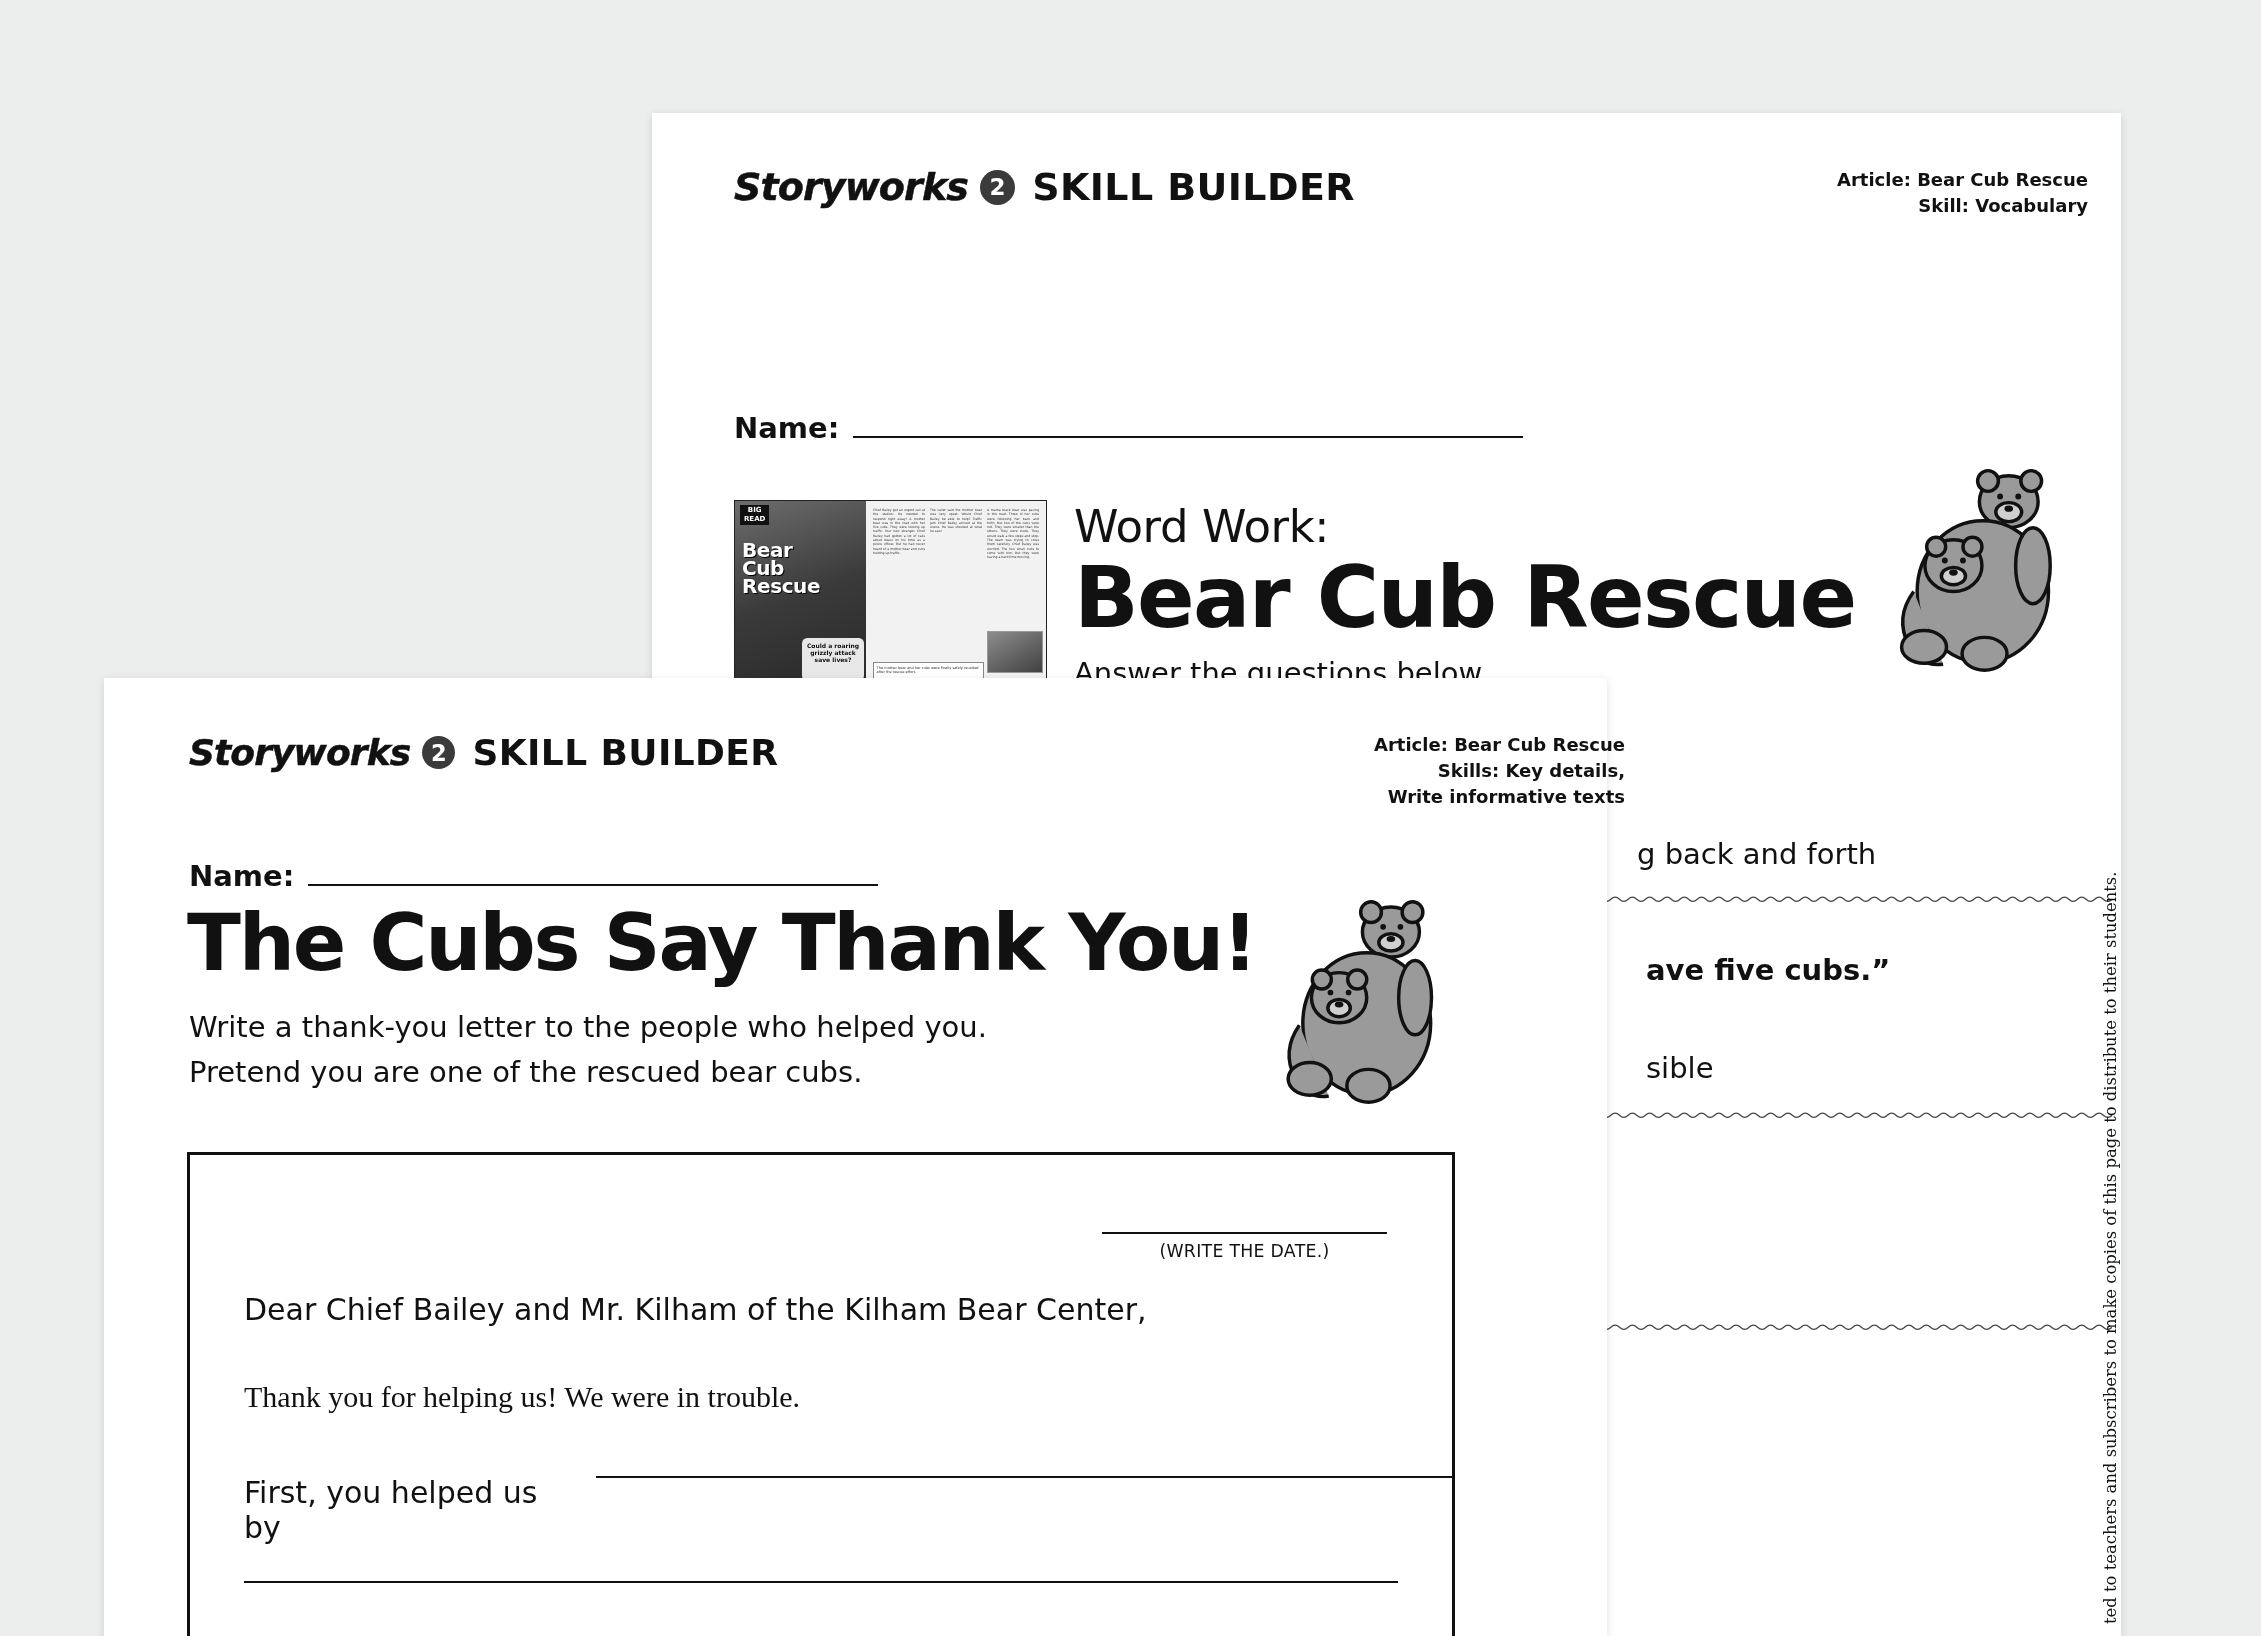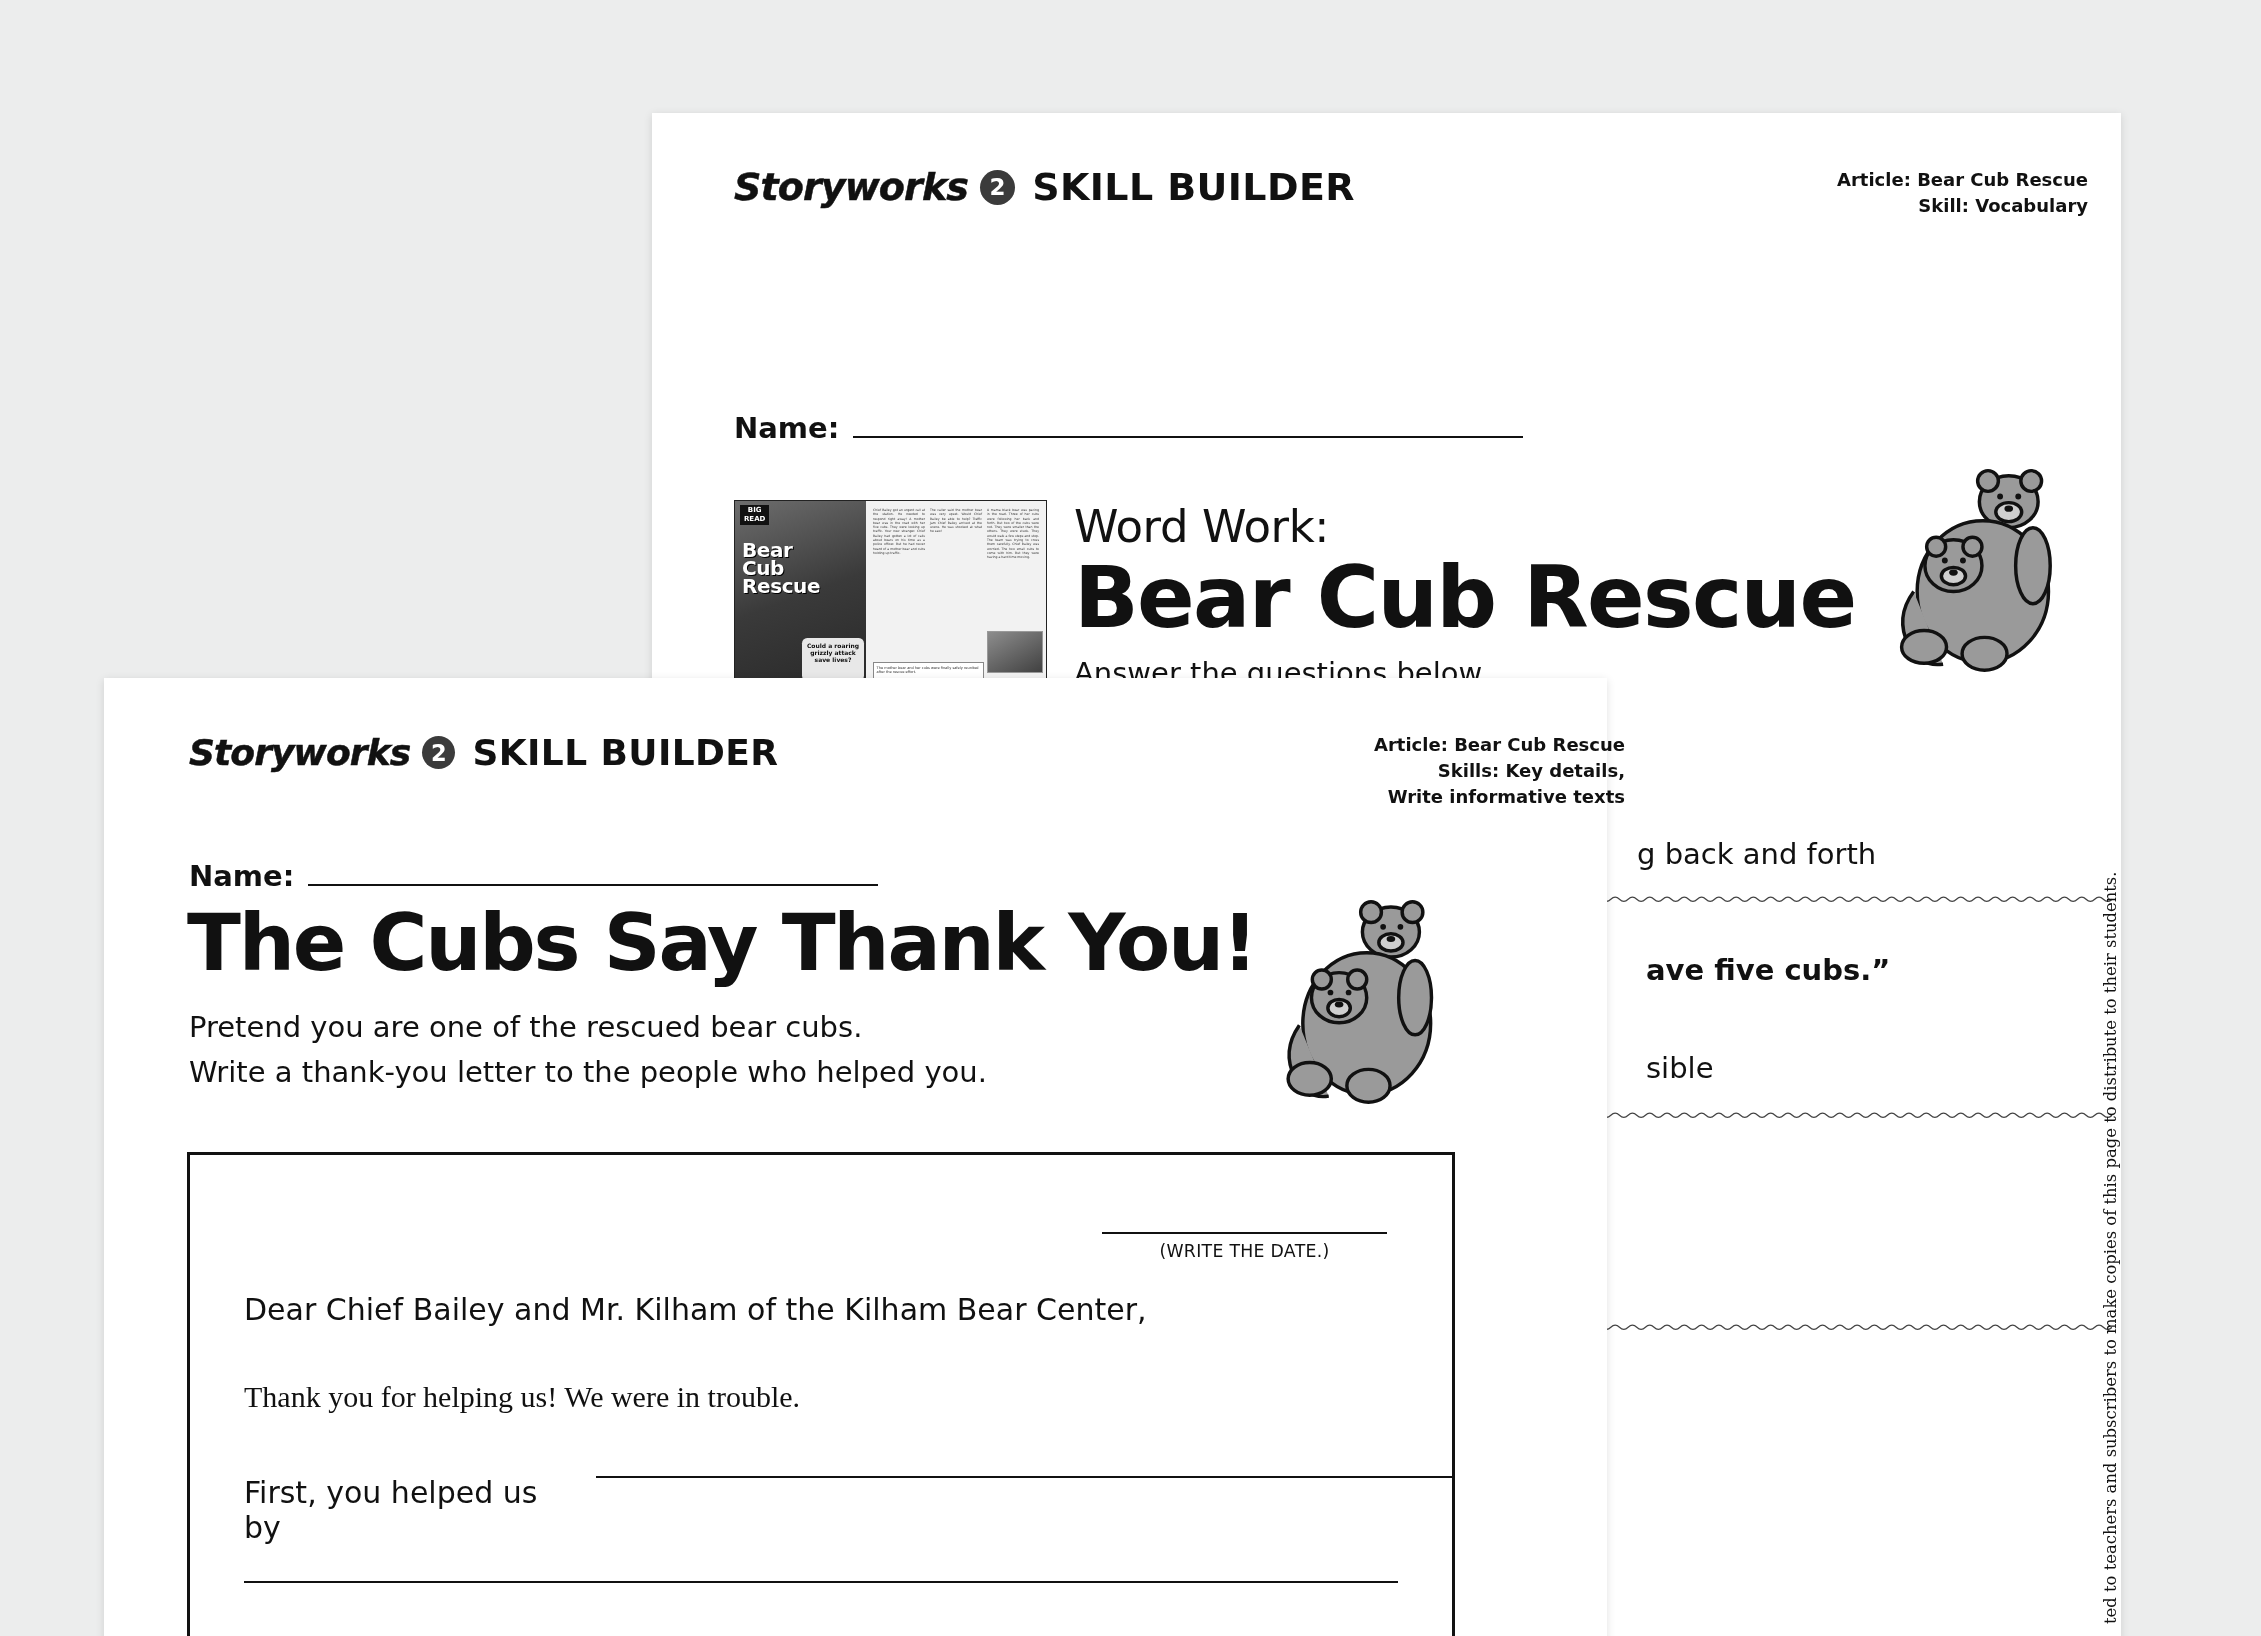--- a/index.html
+++ b/index.html
@@ -456,22 +456,22 @@
     </div>
 
     <div class="name-row">
       <span class="name-label">Name:</span>
       <span class="name-line"></span>
     </div>
 
     <div class="big-title">The Cubs Say Thank You!</div>
 
     <div class="lead">
+      <div>Write a thank-you letter to the people who helped you.</div>
       <div>Pretend you are one of the rescued bear cubs.</div>
-      <div>Write a thank-you letter to the people who helped you.</div>
     </div>
 
     <div id="letter-box">
       <div class="date-line"></div>
       <div class="date-cap">(WRITE THE DATE.)</div>
       <div class="salutation">Dear Chief Bailey and Mr. Kilham of the Kilham Bear Center,</div>
       <div class="body1">Thank you for helping us! We were in trouble.</div>
       <div class="prompt">
         <span>First, you helped us by</span>
         <span class="pl"></span>

